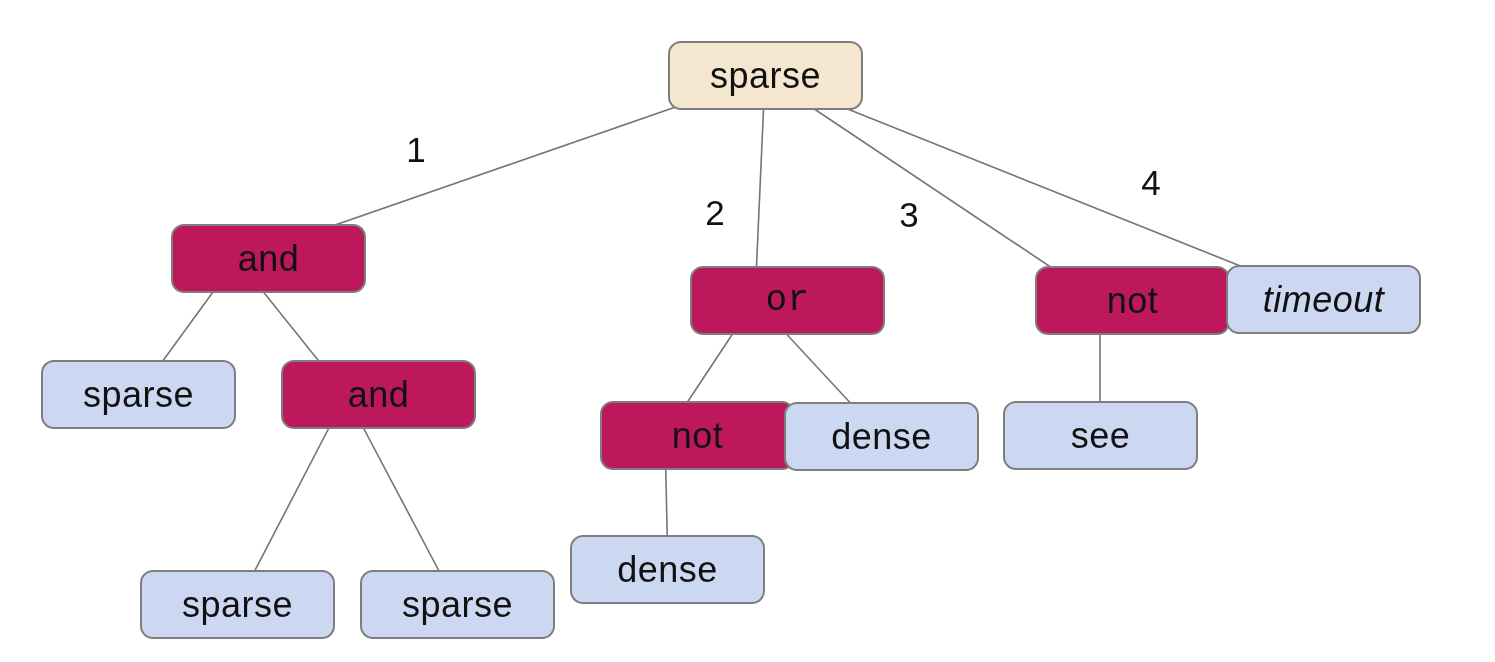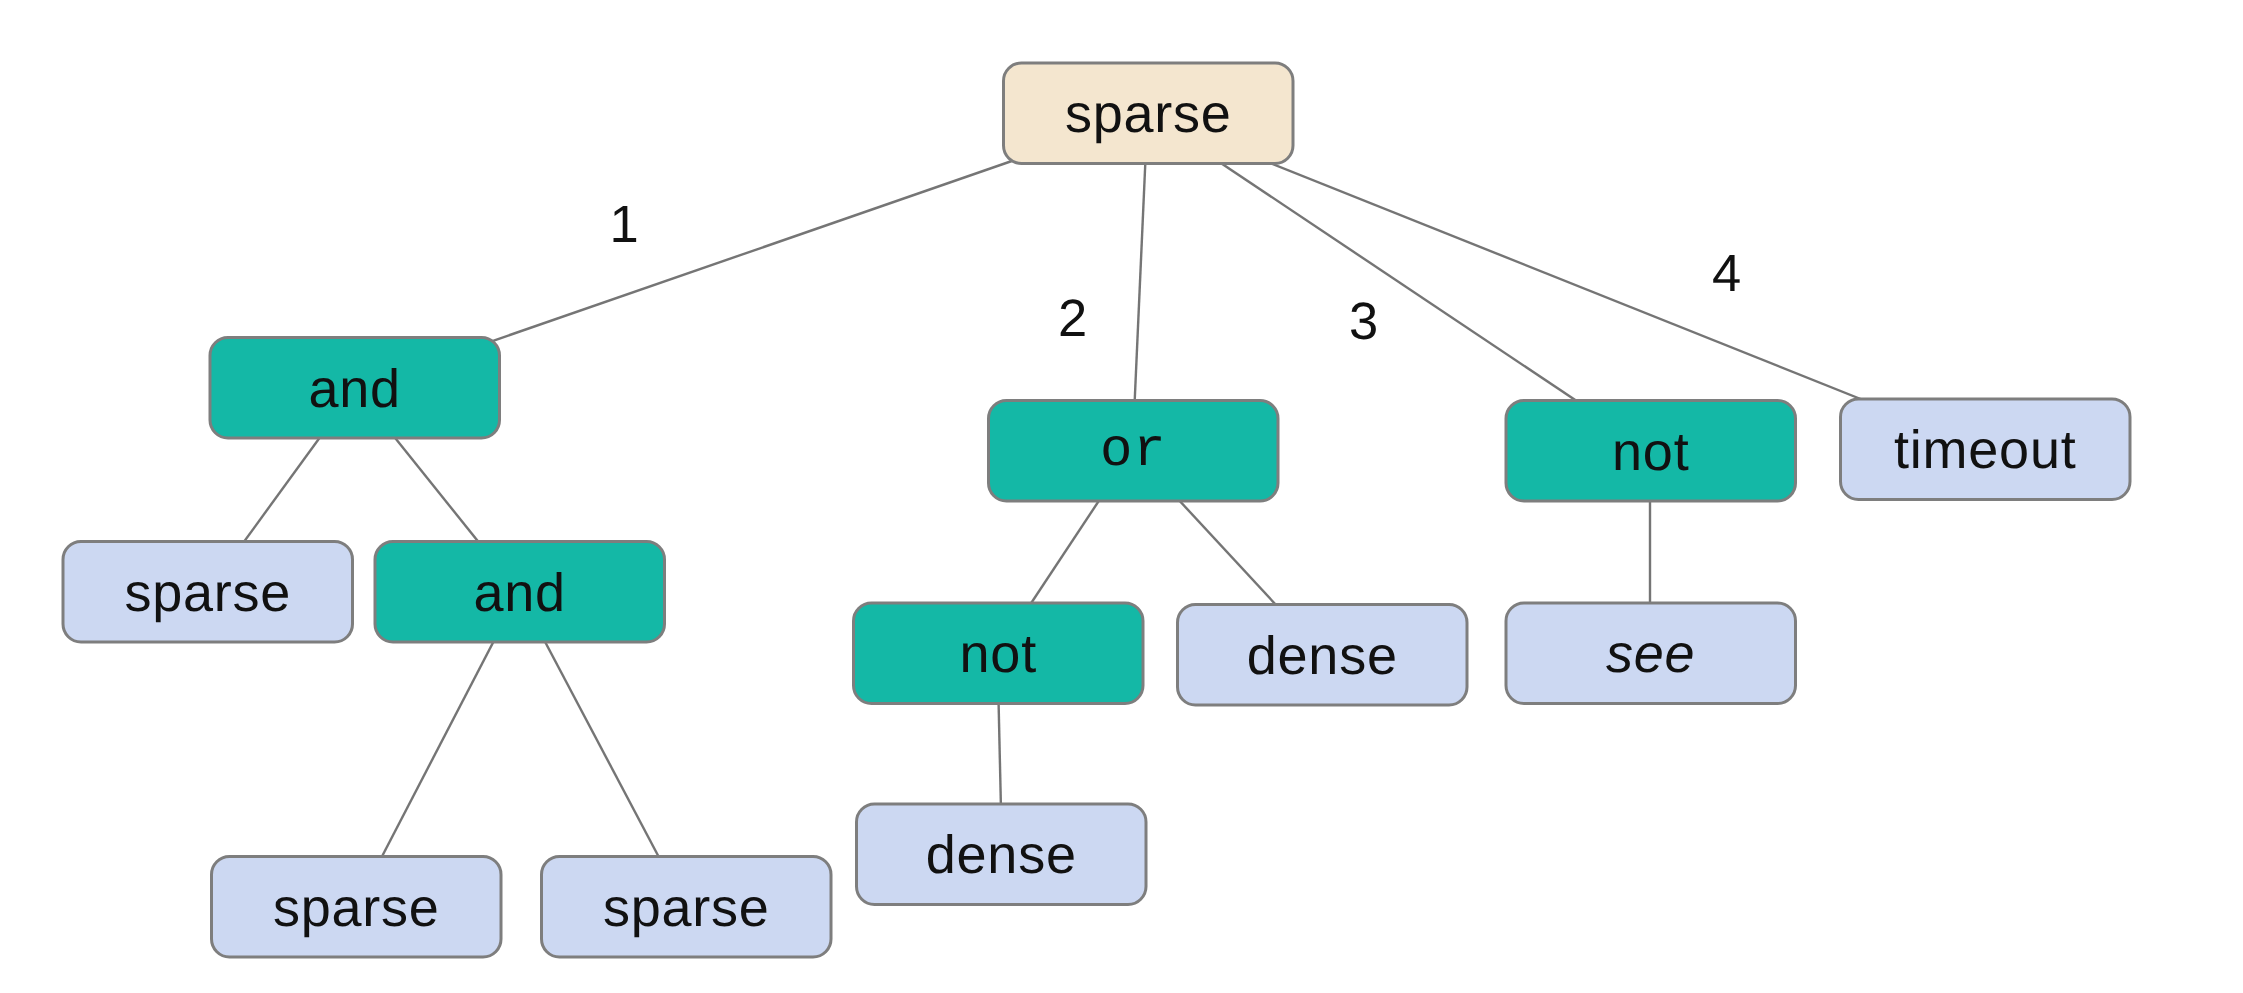--- a/index.html
+++ b/index.html
@@ -34,21 +34,21 @@
     border: 2px solid #7e7e7e;
     border-radius: 13px;
     display: flex;
     align-items: center;
     justify-content: center;
     font-size: 36px;
     color: #111111;
     letter-spacing: 0.5px;
   }
   .node.root { background: #f4e6cf; }
-  .node.op   { background: #14b8a6; }
+  .node.op   { background: #be185d; margin-left: 32px; }
   .node.leaf { background: #ccd8f2; }
   .edge-label {
     position: absolute;
     z-index: 3;
     transform: translate(-50%, -50%);
     font-size: 35px;
     color: #111111;
   }
 </style>
 </head>
@@ -72,31 +72,31 @@
   </svg>
 
   <div class="node root" style="left:668px; top:41px;">sparse</div>
 
   <div class="node op" style="left:139px; top:224px;">and</div>
 
   <div class="node op" style="left:658px; top:266px;font-family:Liberation Mono, monospace;">or</div>
 
   <div class="node op" style="left:1003px; top:266px;">not</div>
 
-  <div class="node leaf" style="left:1226px; top:265px;">timeout</div>
+  <div class="node leaf" style="left:1226px; top:265px;font-style:italic;">timeout</div>
 
   <div class="node leaf" style="left:41px; top:360px;">sparse</div>
 
   <div class="node op" style="left:249px; top:360px;">and</div>
 
   <div class="node op" style="left:568px; top:401px;">not</div>
 
   <div class="node leaf" style="left:784px; top:402px;">dense</div>
 
-  <div class="node leaf" style="left:1003px; top:401px;font-style:italic;">see</div>
+  <div class="node leaf" style="left:1003px; top:401px;">see</div>
 
   <div class="node leaf" style="left:570px; top:535px;">dense</div>
 
   <div class="node leaf" style="left:140px; top:570px;">sparse</div>
 
   <div class="node leaf" style="left:360px; top:570px;">sparse</div>
 
   <div class="edge-label" style="left:416px; top:150px;">1</div>
 
   <div class="edge-label" style="left:715px; top:213px;">2</div>

